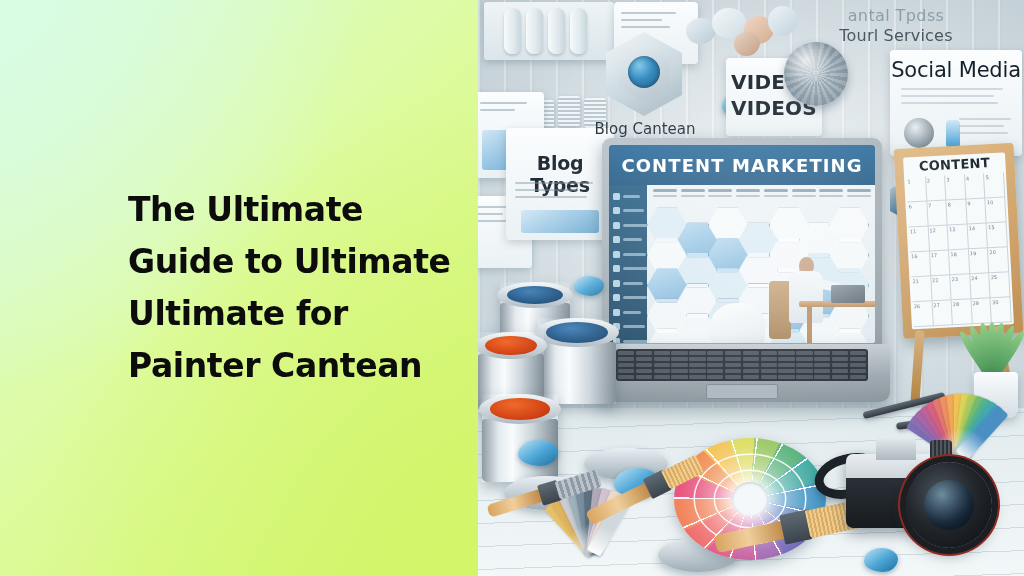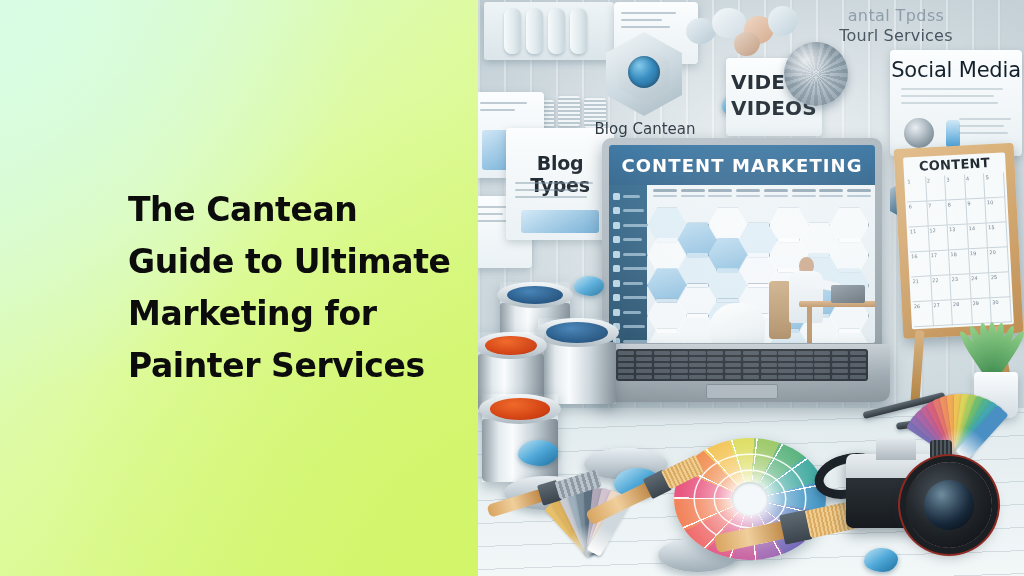--- a/index.html
+++ b/index.html
@@ -313,24 +313,24 @@
   .photo-light { left:0; top:0; width:546px; height:576px;
     background:radial-gradient(75% 60% at 50% 42%, rgba(255,255,255,.22) 0%, rgba(255,255,255,0) 70%); pointer-events:none; }
 </style>
 </head>
 <body>
 
 <div class="banner">
 
   <div class="left-panel">
     <h1 class="headline">
-      <span class="hl-line">The Cantean</span>
+      <span class="hl-line">The Ultimate</span>
       <span class="hl-line">Guide to Ultimate</span>
-      <span class="hl-line">Marketing for</span>
-      <span class="hl-line">Painter Services</span>
+      <span class="hl-line">Ultimate for</span>
+      <span class="hl-line">Painter Cantean</span>
     </h1>
   </div>
 
   <div class="photo">
 
     <div class="ph wall"></div>
     <div class="ph wall-shadow"></div>
     <div class="ph table"></div>
 
     <div class="ph shelf">

